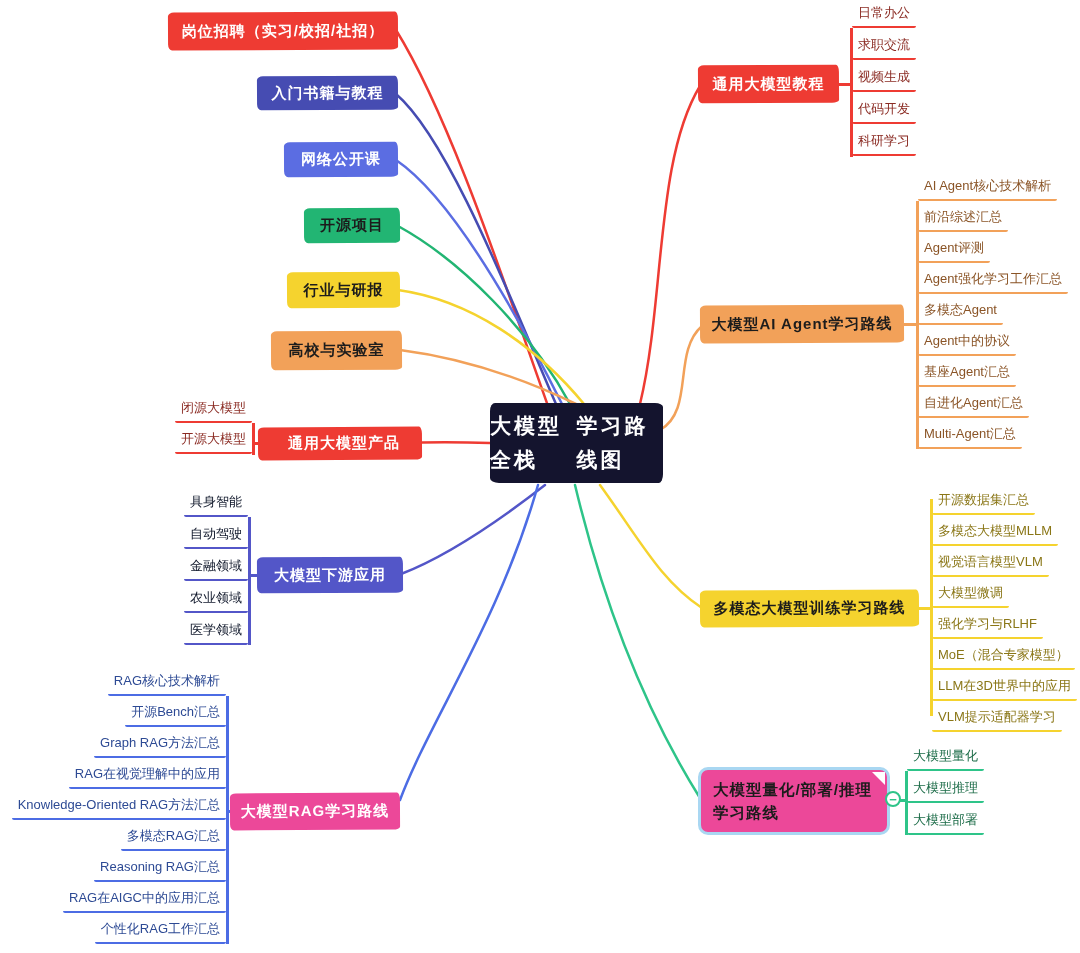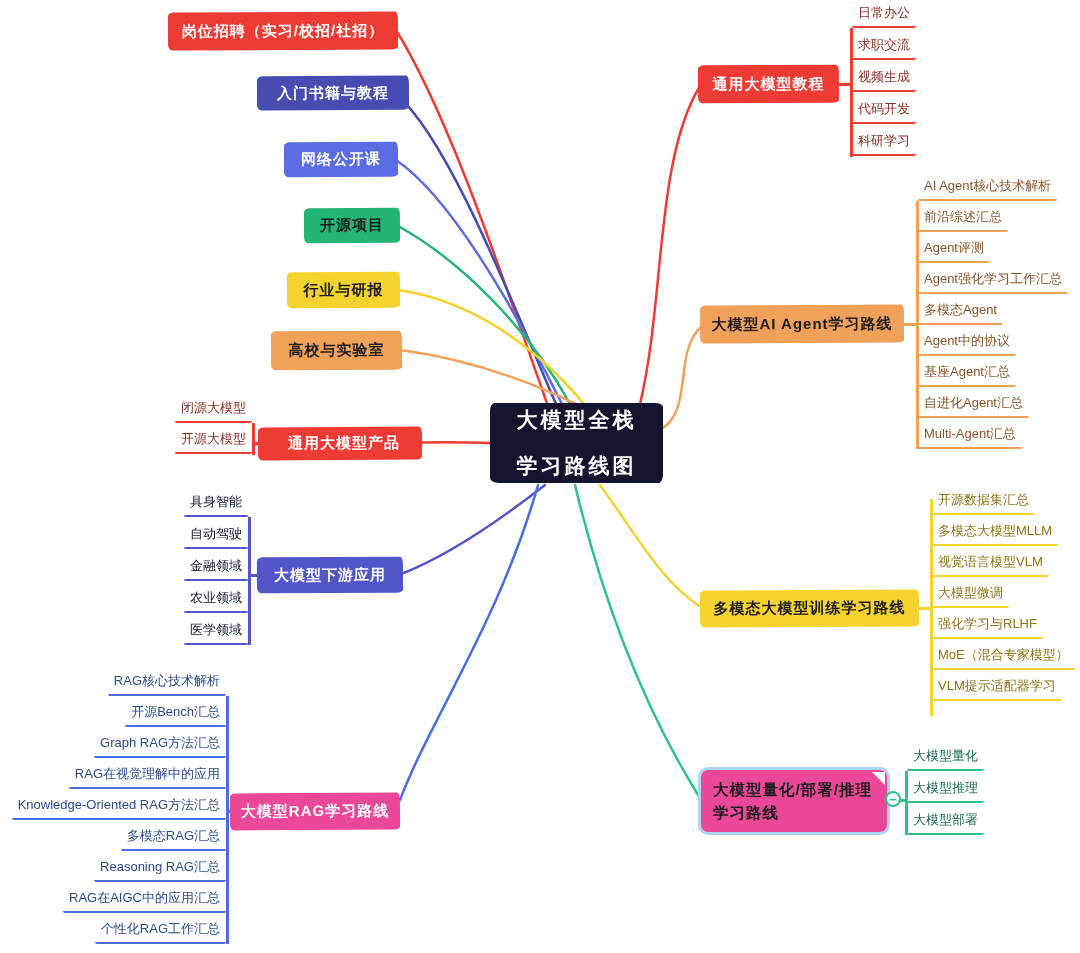--- a/index.html
+++ b/index.html
@@ -9,21 +9,21 @@
   .mnode{
     position:absolute;z-index:3;display:flex;align-items:center;justify-content:center;
     font-weight:bold;font-size:15px;letter-spacing:1px;white-space:nowrap;
     border-radius:6px 3px 7px 4px / 4px 7px 3px 6px;
     transform:rotate(-0.3deg);
     box-sizing:border-box;padding:2px 8px;
   }
   .t-white{color:#ffffff;}
   .t-black{color:#1c1c1c;}
   .center-node{
-    position:absolute;z-index:4;display:flex;flex-direction:column;align-items:center;justify-content:space-between;
+    position:absolute;z-index:4;display:flex;flex-direction:row;align-items:center;justify-content:flex-end;
     color:#fff;font-weight:bold;font-size:21px;letter-spacing:3px;line-height:1.6;
     border-radius:5px 8px 4px 9px / 8px 4px 9px 5px;
   }
   .ccol{position:absolute;z-index:3;display:flex;flex-direction:column;font-size:13px;}
   .col-right-align{align-items:flex-end;justify-content:flex-end;}
   .col-left-align{align-items:flex-start;}
   .child{
     display:flex;align-items:flex-end;white-space:nowrap;
     padding:0 6px 4px 6px;box-sizing:border-box;
     border-bottom:2.5px solid var(--ul,#999);
@@ -66,21 +66,21 @@
       <path d="M 575 485 C 605 610, 648 715, 700 798" stroke="#2ec489"></path>
     </g>
   </svg>
 
   <div class="center-node" style="left: 490px; top: 403px; width: 173px; height: 80px; background-color: rgb(20, 20, 46);">
     <span>大模型全栈</span>
     <span>学习路线图</span>
   </div>
 
   <div class="mnode t-white" style="left: 168px; top: 12px; width: 230px; height: 38px; background-color: rgb(238, 59, 51);">岗位招聘（实习/校招/社招）</div>
-  <div class="mnode t-white" style="left: 257px; top: 76px; width: 152px; height: 34px; background-color: rgb(70, 76, 178);">入门书籍与教程</div>
+  <div class="mnode t-white" style="left: 257px; top: 76px; width: 141px; height: 34px; background-color: rgb(70, 76, 178);">入门书籍与教程</div>
   <div class="mnode t-white" style="left: 284px; top: 142px; width: 114px; height: 35px; background-color: rgb(91, 109, 226);">网络公开课</div>
   <div class="mnode t-black" style="left: 304px; top: 208px; width: 96px; height: 35px; background-color: rgb(34, 181, 115);">开源项目</div>
   <div class="mnode t-black" style="left: 287px; top: 272px; width: 113px; height: 36px; background-color: rgb(245, 211, 46);">行业与研报</div>
   <div class="mnode t-black" style="left: 271px; top: 331px; width: 131px; height: 39px; background-color: rgb(242, 161, 89);">高校与实验室</div>
 
   <div class="mnode t-white" style="left: 258px; top: 427px; width: 164px; height: 33px; background-color: rgb(238, 59, 51); padding-left: 16px;">通用大模型产品</div>
   <div class="ccol rh31 col-right-align" style="left: 166px; top: 392px; width: 86px; color: rgb(138, 42, 34); --ul: #ee3b33;">
     <div class="child">闭源大模型</div>
     <div class="child">开源大模型</div>
   </div>
@@ -140,20 +140,21 @@
   <div class="hline" style="left: 904px; top: 323px; width: 12px; background-color: rgb(242, 161, 89);"></div>
 
   <div class="mnode t-black" style="left: 700px; top: 590px; width: 219px; height: 37px; background-color: rgb(245, 211, 46);">多模态大模型训练学习路线</div>
   <div class="ccol rh31 col-left-align" style="left: 932px; top: 484px; width: 140px; color: rgb(138, 118, 22); --ul: #f5d32e;">
     <div class="child">开源数据集汇总</div>
     <div class="child">多模态大模型MLLM</div>
     <div class="child">视觉语言模型VLM</div>
     <div class="child">大模型微调</div>
     <div class="child">强化学习与RLHF</div>
     <div class="child">MoE（混合专家模型）</div>
+    <div class="child">LLM在3D世界中的应用</div>
     <div class="child">VLM提示适配器学习</div>
   </div>
   <div class="vline" style="left: 930px; top: 499px; height: 217px; background-color: rgb(245, 211, 46);"></div>
   <div class="hline" style="left: 919px; top: 607px; width: 11px; background-color: rgb(245, 211, 46);"></div>
 
   <div class="mnode t-black sel two-line" style="left: 698px; top: 767px; width: 192px; height: 68px; background-color: #ec4899; --sel: #a9d7f2;">
     <span>大模型量化/部署/推理</span>
     <span>学习路线</span>
     <span class="fold"></span>
   </div>

